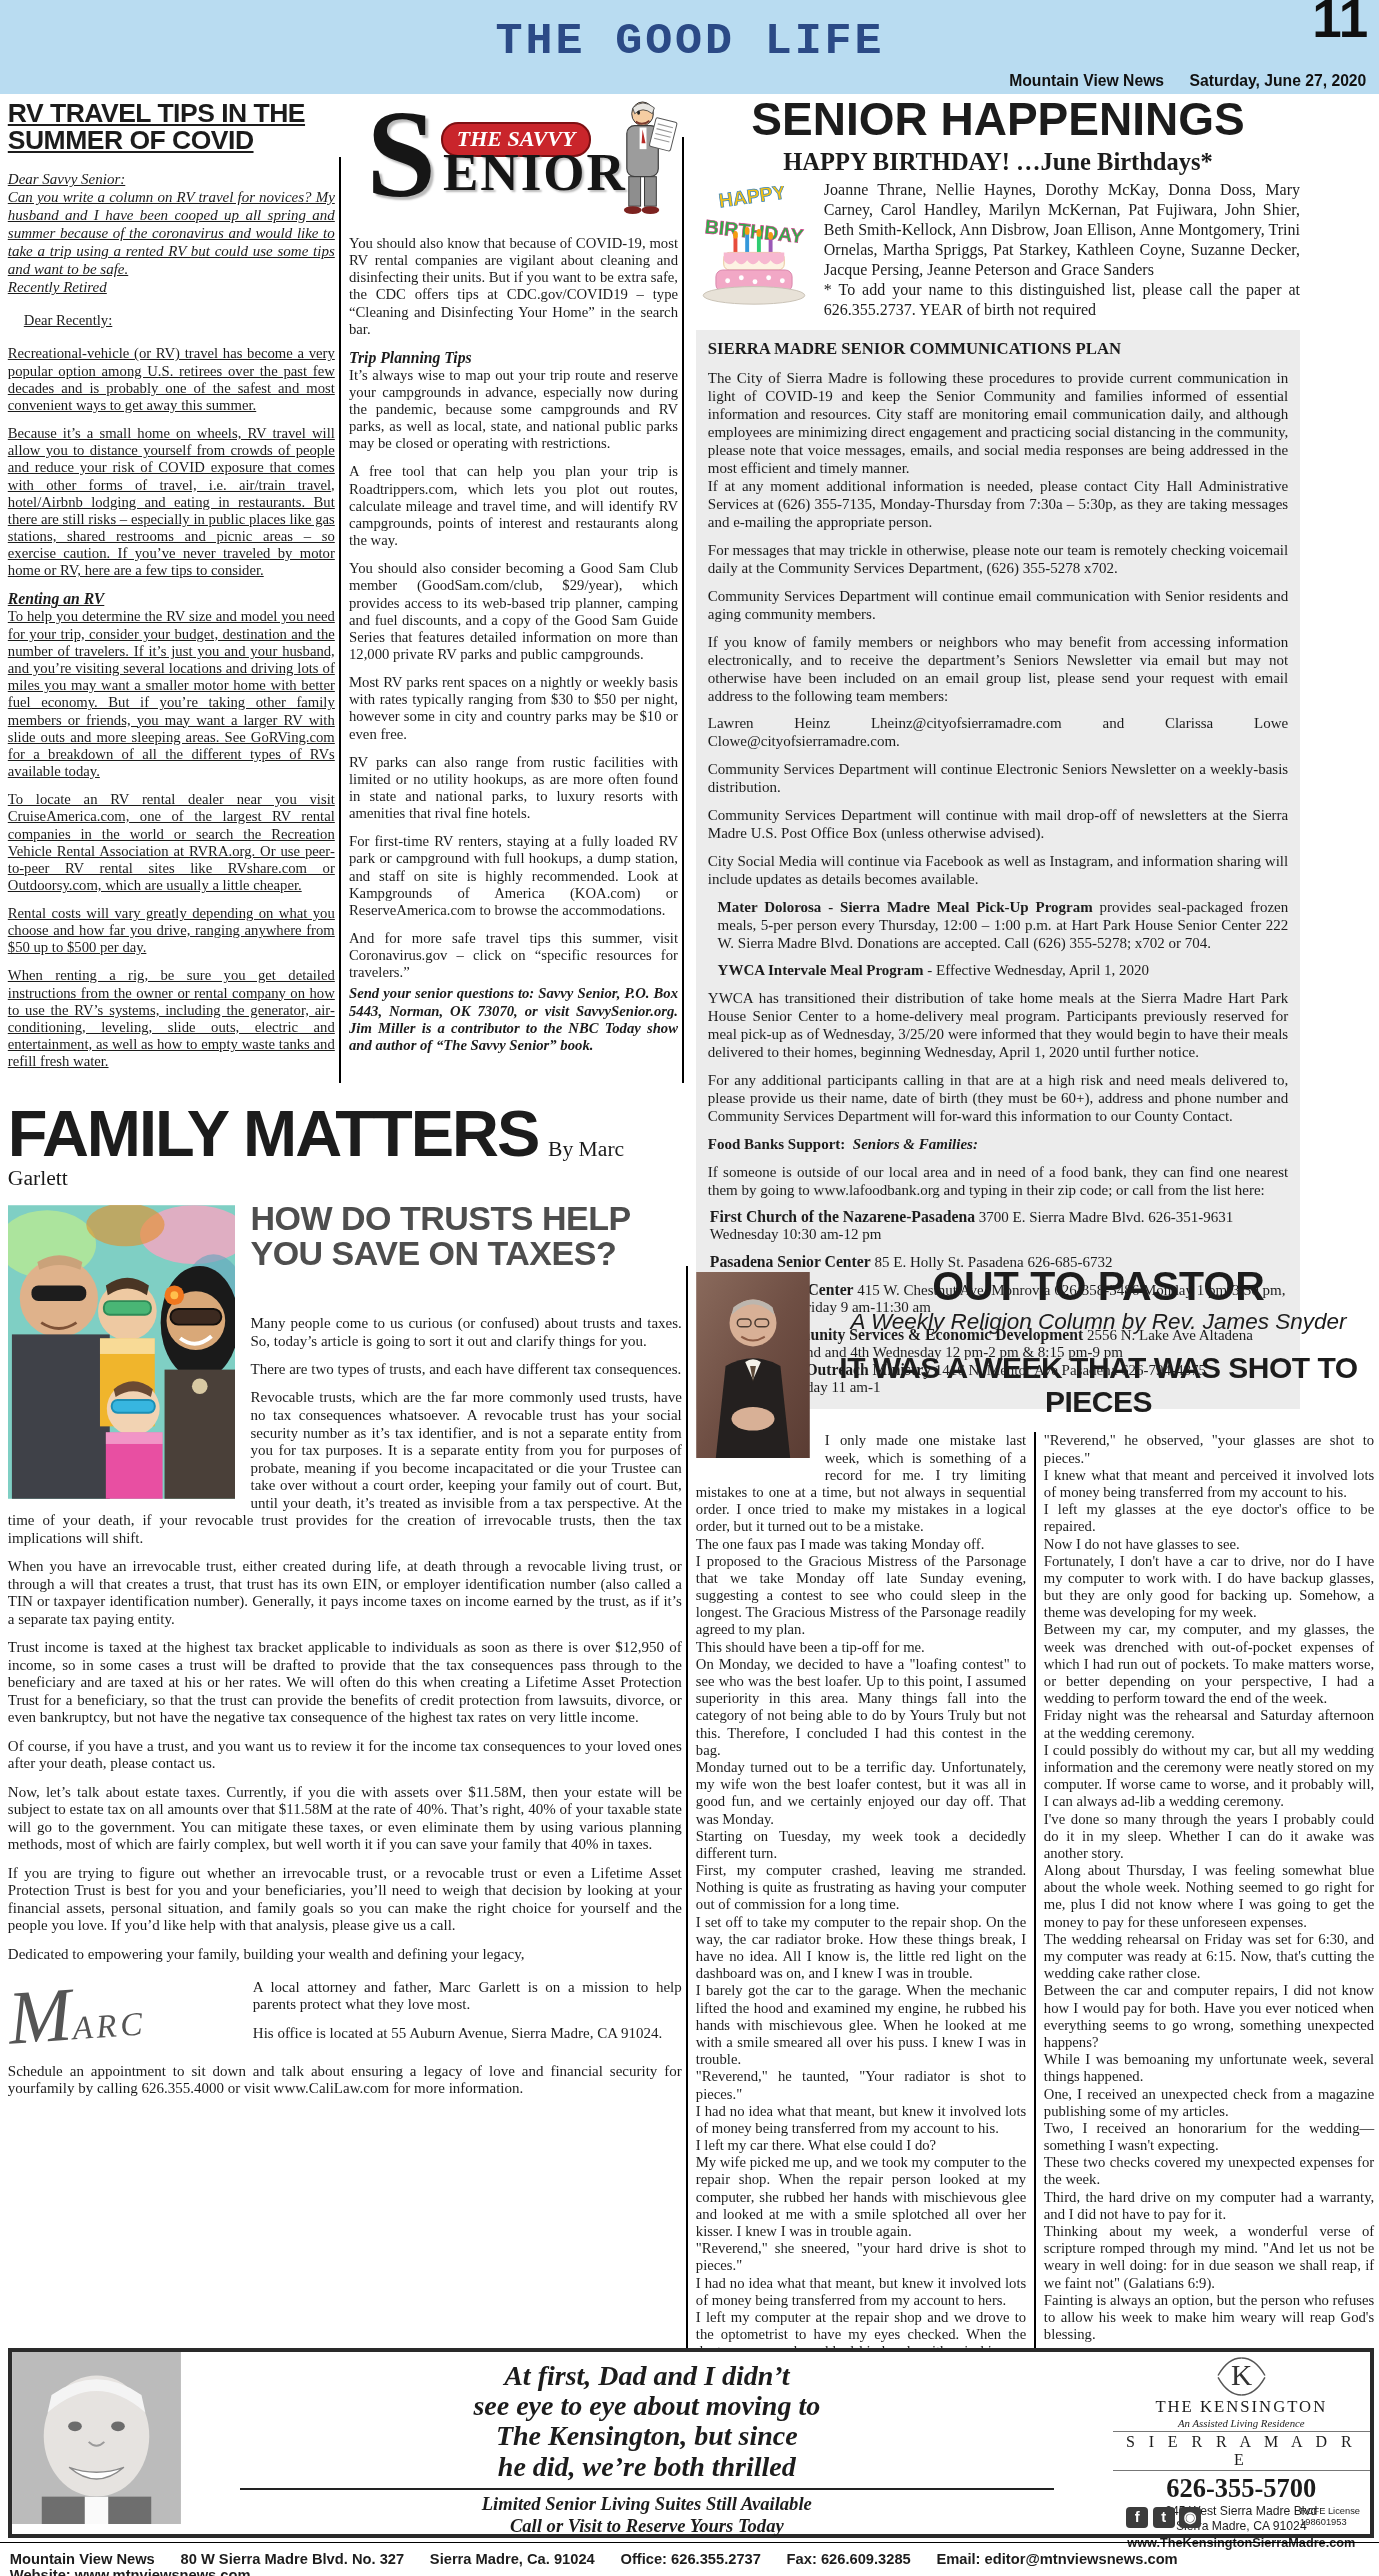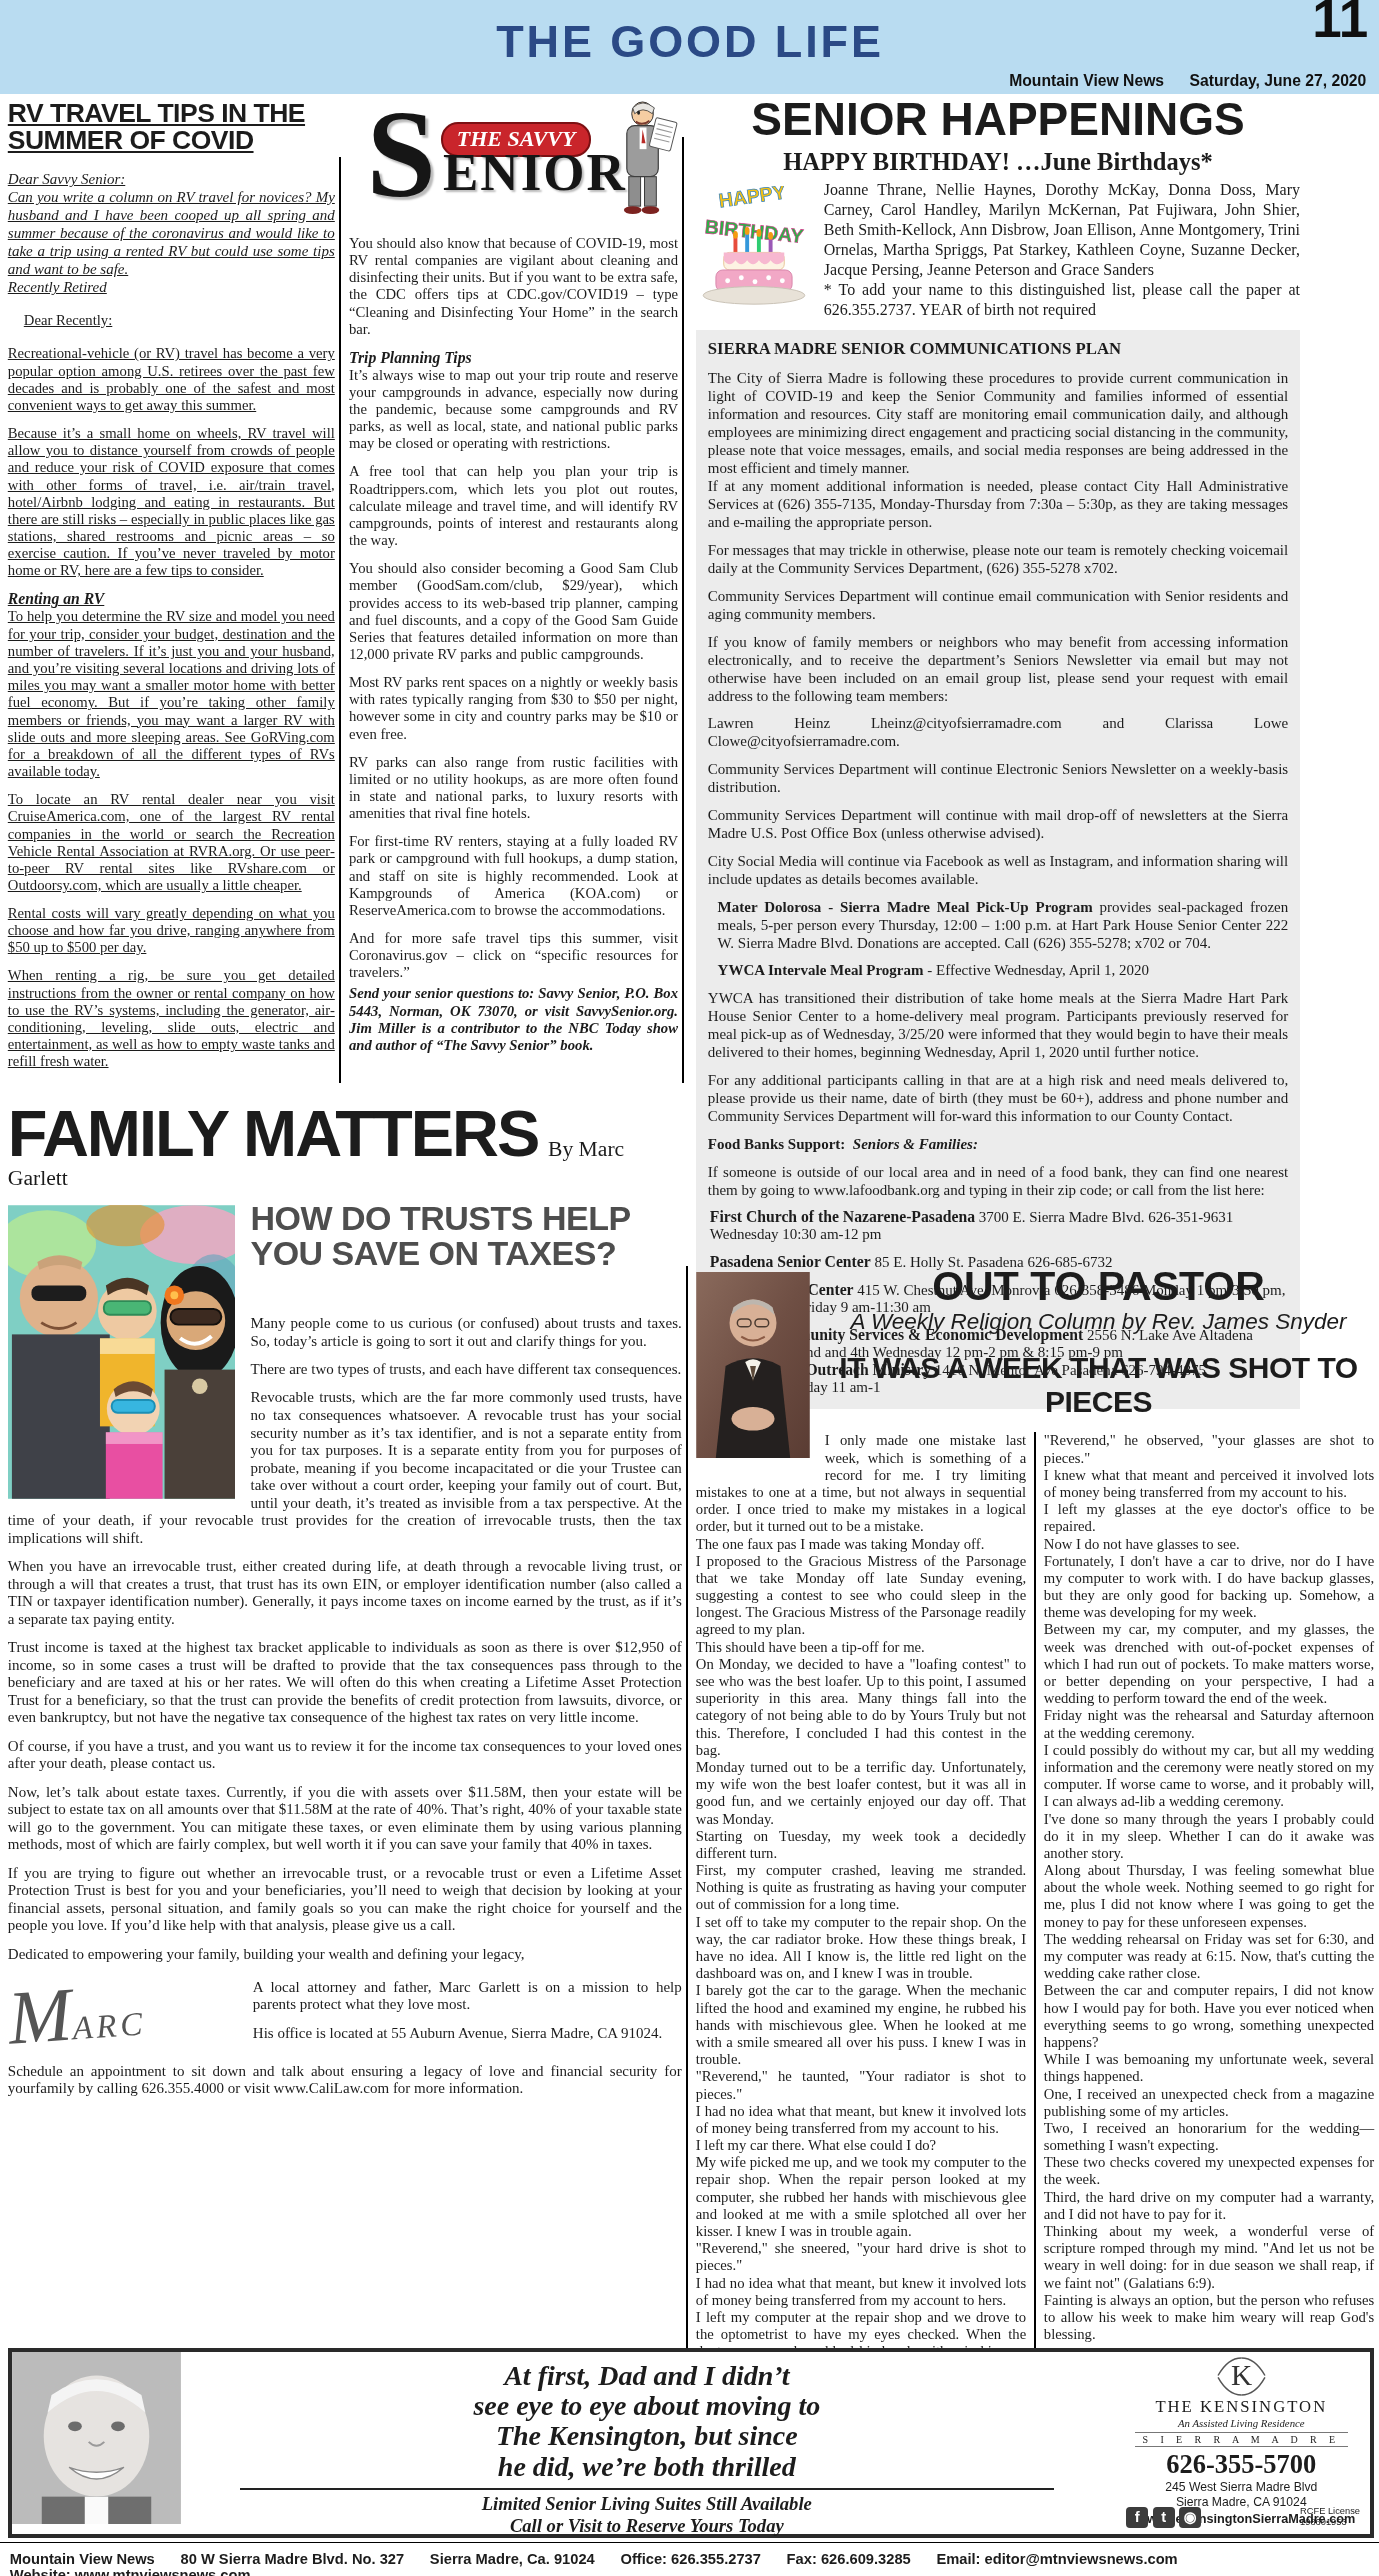--- a/index.html
+++ b/index.html
@@ -1,21 +1,21 @@
 <!DOCTYPE html>
 <html><head>
 <meta charset="utf-8">
 <style>
   html,body{margin:0;padding:0;}
   body{width:1380px;height:2576px;position:relative;background:#fff;color:#1c1c1c;
        font-family:"Liberation Serif",serif;overflow:hidden;}
   
   .masthead{position:absolute;left:0;top:0;width:1380px;height:94px;background:#b9dcf1;}
   .masthead-title{position:absolute;left:0;top:15.7px;width:100%;text-align:center;
-       font-family:Liberation Sans, sans-serif;font-weight:bold;font-size:45px;letter-spacing:2.9px;color:#2b4a86;}
+       font-family:Liberation Mono, monospace;font-weight:bold;font-size:45px;letter-spacing:2.9px;color:#2b4a86;}
   .page-number{position:absolute;right:11.8px;top:-11.8px;font-family:"Liberation Sans",sans-serif;
        font-weight:bold;font-size:53px;color:#101010;}
   .date-line{position:absolute;right:13.7px;bottom:4px;font-family:"Liberation Sans",sans-serif;
        font-weight:bold;font-size:15.7px;color:#111;}
   .date-line span{margin-left:25.5px;}
   
   .jp{margin:0 0 10.8px;text-align:justify;line-height:1.17;}
   .np{margin:16px;text-align:justify;line-height:1.17;}
   
   .rv-col{position:absolute;left:7.8px;top:100px;width:327px;font-size:14.7px;text-decoration:underline;}
@@ -87,21 +87,21 @@
   .ad-photo{flex:0 0 169px;background:#c9c9c9;}
   .ad-center{flex:1;text-align:center;padding-top:9px;}
   .ad-quote{font-family:"Liberation Serif",serif;font-weight:bold;font-style:italic;
        font-size:28px;line-height:1.08;margin:0;}
   .ad-cta{border-top:2px solid #222;margin:5.9px 59px 0;padding-top:2.9px;
        font-family:"Liberation Serif",serif;font-weight:bold;font-style:italic;font-size:18.6px;line-height:1.2;}
   .ad-right{flex:0 0 257px;text-align:center;position:relative;padding-top:2px;
        font-family:"Liberation Serif",serif;}
   .ad-brand{font-size:16.7px;letter-spacing:2px;margin-top:-3.9px;}
   .ad-brand-sub{font-style:italic;font-size:10.8px;}
-  .ad-region{font-size:10px;letter-spacing:4.9px;margin:2px 0;border-top:1px solid #777;
+  .ad-region{font-size:16px;letter-spacing:4.9px;margin:2px 0;border-top:1px solid #777;
        border-bottom:1px solid #777;display:inline-block;padding:1px 7.8px;}
   .ad-phone{font-weight:bold;font-size:26.5px;margin:0;}
   .ad-addr{font-family:"Liberation Sans",sans-serif;font-size:12.2px;line-height:1.25;}
   .ad-web{font-family:"Liberation Sans",sans-serif;font-weight:bold;font-size:12.7px;margin-top:1px;}
   .ad-social{position:absolute;left:13.7px;bottom:5.9px;display:flex;gap:4.9px;}
   .soc{width:21.6px;height:21.6px;background:#3c3c3c;color:#fff;border-radius:3.9px;
        font-family:"Liberation Sans",sans-serif;font-weight:bold;font-size:14.7px;line-height:21.6px;text-align:center;}
   .ad-license{position:absolute;right:9.8px;bottom:5.9px;font-family:"Liberation Sans",sans-serif;
        font-size:9.3px;text-align:left;line-height:1.2;}
   

